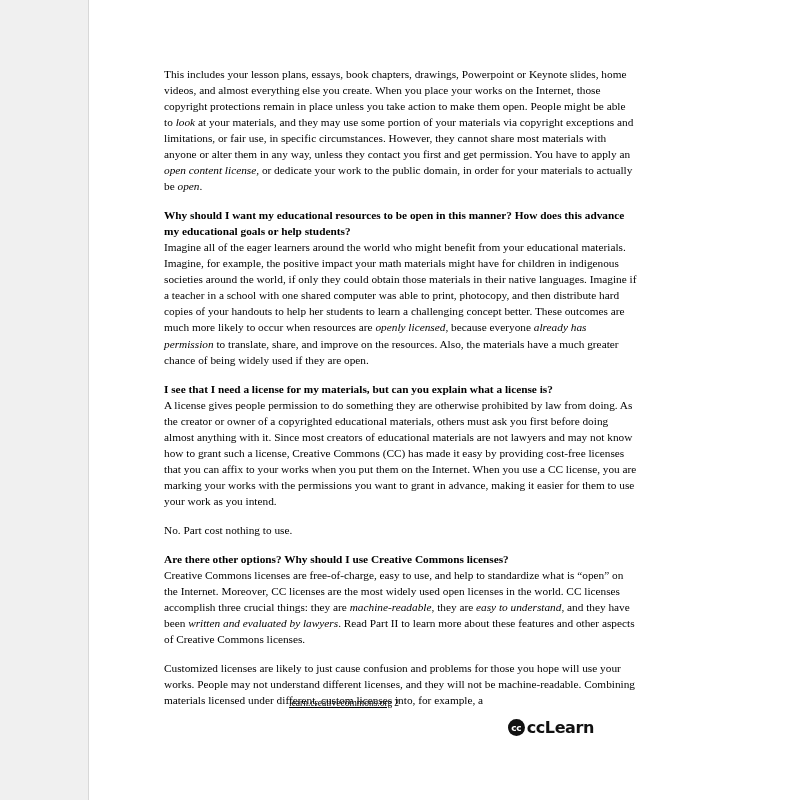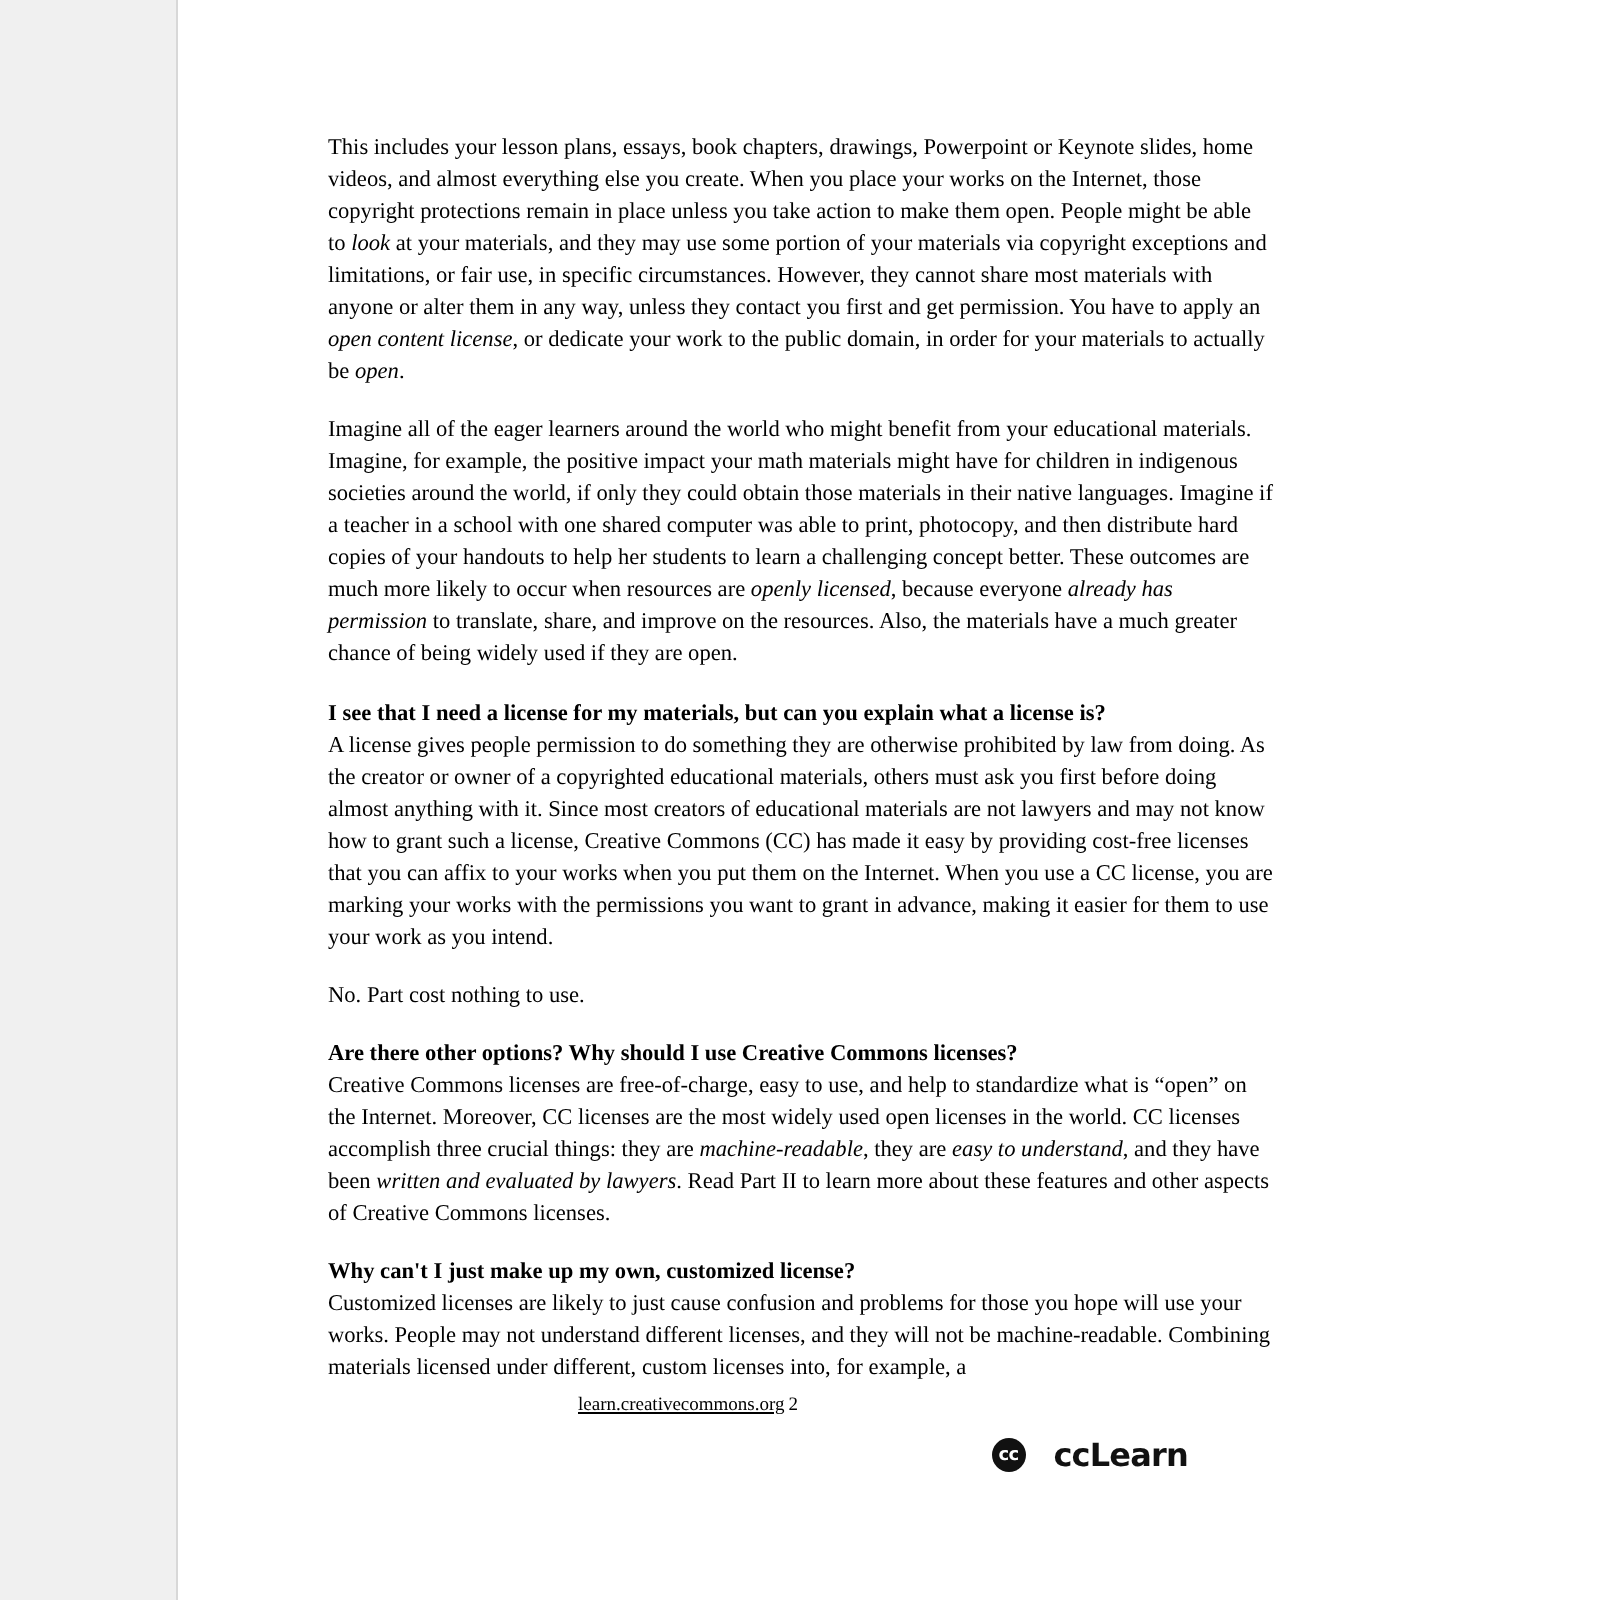--- a/index.html
+++ b/index.html
@@ -85,21 +85,20 @@
     position: absolute;
     right: 74px;
     top: 718px;
     display: flex;
     align-items: center;
     font-family: "DejaVu Sans", sans-serif;
     font-weight: bold;
     font-size: 16px;
     letter-spacing: -0.4px;
     color: #111;
-    gap: 12px;
   }
   .logo-mark {
     width: 17px;
     height: 17px;
     border-radius: 50%;
     background: #111;
     color: #fff;
     font-size: 9px;
     display: flex;
     align-items: center;
@@ -112,31 +111,31 @@
 <body>
 
 <div class="page">
   <div class="page-edge"></div>
   <div class="page-body">
 
     <div class="content">
 
       <p class="para">This includes your lesson plans, essays, book chapters, drawings, Powerpoint or Keynote slides, home videos, and almost everything else you create. When you place your works on the Internet, those copyright protections remain in place unless you take action to make them open. People might be able to <em>look</em> at your materials, and they may use some portion of your materials via copyright exceptions and limitations, or fair use, in specific circumstances. However, they cannot share most materials with anyone or alter them in any way, unless they contact you first and get permission. You have to apply an <em>open content license</em>, or dedicate your work to the public domain, in order for your materials to actually be <em>open</em>.</p>
 
+      <p class="qhead">Why should I want my educational resources to be open in this manner? How does this advance my educational goals or help students?</p>
       <p class="ans">Imagine all of the eager learners around the world who might benefit from your educational materials. Imagine, for example, the positive impact your math materials might have for children in indigenous societies around the world, if only they could obtain those materials in their native languages. Imagine if a teacher in a school with one shared computer was able to print, photocopy, and then distribute hard copies of your handouts to help her students to learn a challenging concept better. These outcomes are much more likely to occur when resources are <em>openly licensed</em>, because everyone <em>already has permission</em> to translate, share, and improve on the resources. Also, the materials have a much greater chance of being widely used if they are open.</p>
 
       <p class="qhead">I see that I need a license for my materials, but can you explain what a license is?</p>
       <p class="ans">A license gives people permission to do something they are otherwise prohibited by law from doing.  As the creator or owner of a copyrighted educational materials, others must ask you first before doing almost anything with it. Since most creators of educational materials are not lawyers and may not know how to grant such a license, Creative Commons (CC) has made it easy by providing cost-free licenses that you can affix to your works when you put them on the Internet.  When you use a CC license, you are marking your works with the permissions you want to grant in advance, making it easier for them to use your  work as you intend.</p>
 
       <p class="ans">No. Part cost nothing to use.</p>
 
       <p class="qhead">Are there other options? Why should I use Creative Commons licenses?</p>
       <p class="ans">Creative Commons licenses are free-of-charge, easy to use, and help to standardize what is “open” on the Internet. Moreover, CC licenses are the most widely used open licenses in the world. CC licenses accomplish three crucial things: they are <em>machine-readable</em>, they are <em>easy to understand</em>, and they have been <em>written and evaluated by lawyers</em>. Read Part II to learn more about these features and other aspects of Creative Commons licenses.</p>
 
-      <p class="qhead">Why can't I just make up my own, customized license?</p>
       <p class="ans">Customized licenses are likely to just cause confusion and problems for those you hope will use your works. People may not understand different licenses, and they will not be machine-readable. Combining materials licensed under different, custom licenses into, for example, a</p>
 
     </div>
 
     <div class="footer">
       <span class="footer-link">learn.creativecommons.org</span><span class="footer-pageno">2</span>
     </div>
 
     <div class="logo">
       <span class="logo-mark">cc</span>

